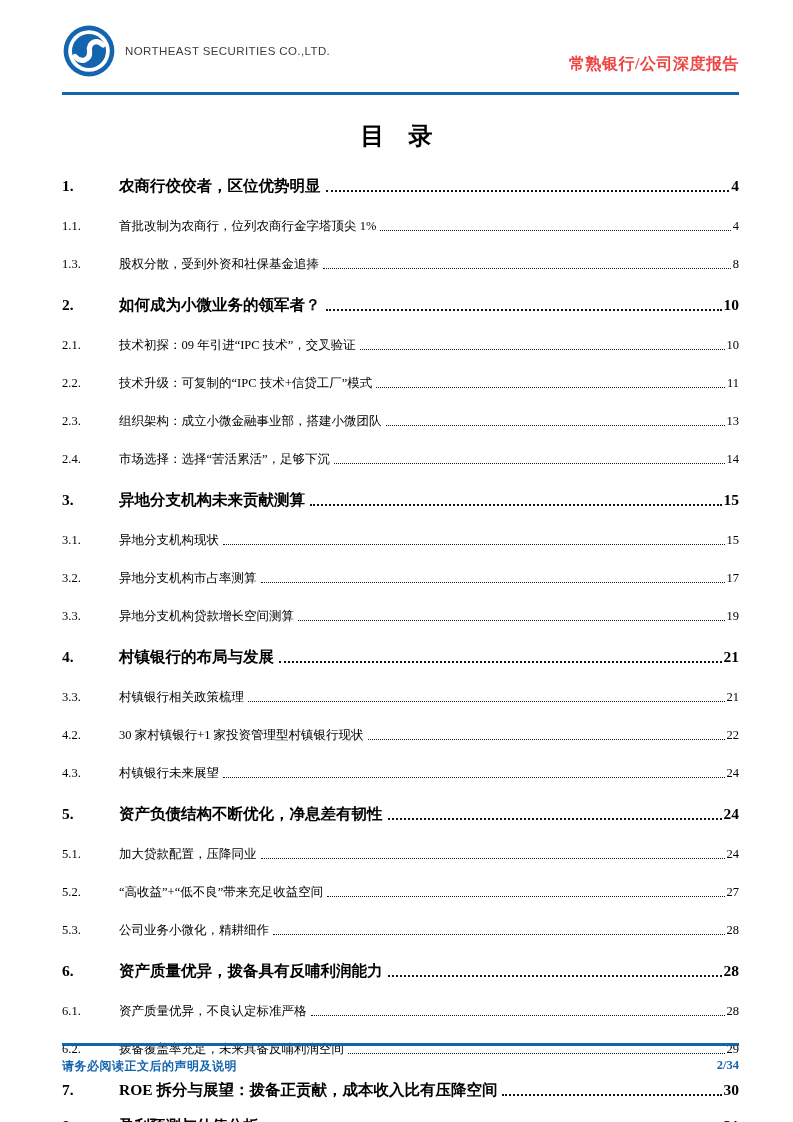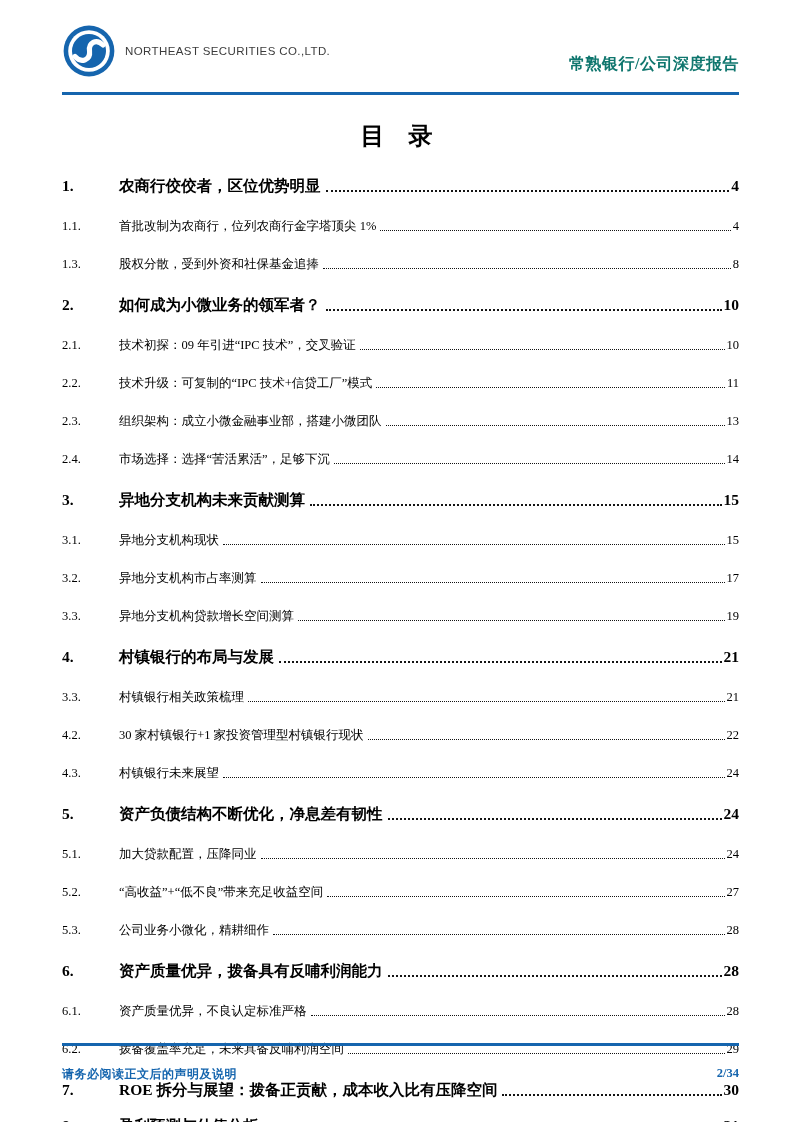--- a/index.html
+++ b/index.html
@@ -17,21 +17,21 @@
   .logo { width:54px; height:54px; flex:none; }
   .brand-cn {
     font-family:"Liberation Sans", sans-serif; font-weight:bold;
     font-size:22px; letter-spacing:1.5px; color:#3c3c3c; line-height:1.15;
   }
   .brand-en {
     font-family:"Liberation Sans", sans-serif; font-weight:normal;
     font-size:11.5px; letter-spacing:0.4px; color:#3c3c3c;
   }
   .report-tag {
-    color:#0f766e; font-weight:bold; font-size:16px;
+    color:#ef4444; font-weight:bold; font-size:16px;
     padding-bottom:3px; letter-spacing:0.5px;
   }
   .hdr-rule { position:absolute; top:92px; left:62px; right:54px; height:3px; background:#1565ae; }
   
   .toc-title {
     position:absolute; top:112px; left:0; right:0; margin:8px;
     text-align:center; font-size:24px; font-weight:bold; letter-spacing:9px;
     text-indent:9px;
   }
   .toc { position:absolute; top:160px; left:62px; right:54px; }
@@ -39,21 +39,21 @@
   .row .num   { flex:none; width:57px; }
   .row .label { flex:none; white-space:nowrap; }
   .row .dots  { flex:1 1 auto; min-width:12px; border-bottom:2px dotted #141414; margin:0 2px 0 5px; position:relative; top:-4px; }
   .row .pg    { flex:none; }
   .row.l1 { font-weight:bold; font-size:15.5px; line-height:21px; margin-top:15px; margin-bottom:7px; }
   .row.l2 { font-size:12.5px; line-height:16px; margin:22px 0; }
   .row.l2 .dots { border-bottom-width:1.5px; top:-3px; margin-left:4px; }
   
   .ftr { position:absolute; top:1043px; left:62px; right:54px; }
   .ftr-rule { height:3px; background:#1565ae; }
-  .ftr-row { display:flex; justify-content:space-between; align-items:flex-start; margin-top:20px; }
+  .ftr-row { display:flex; justify-content:space-between; align-items:flex-start; margin-top:12px; }
   .disclaimer { color:#1565ae; font-weight:bold; font-size:12px; letter-spacing:0.5px; }
   .pagenum { color:#1565ae; font-size:12.5px; font-weight:bold; }
 </style>
 </head>
 <body>
 
 <div class="page">
 
   <div class="hdr">
     <div class="brand">

